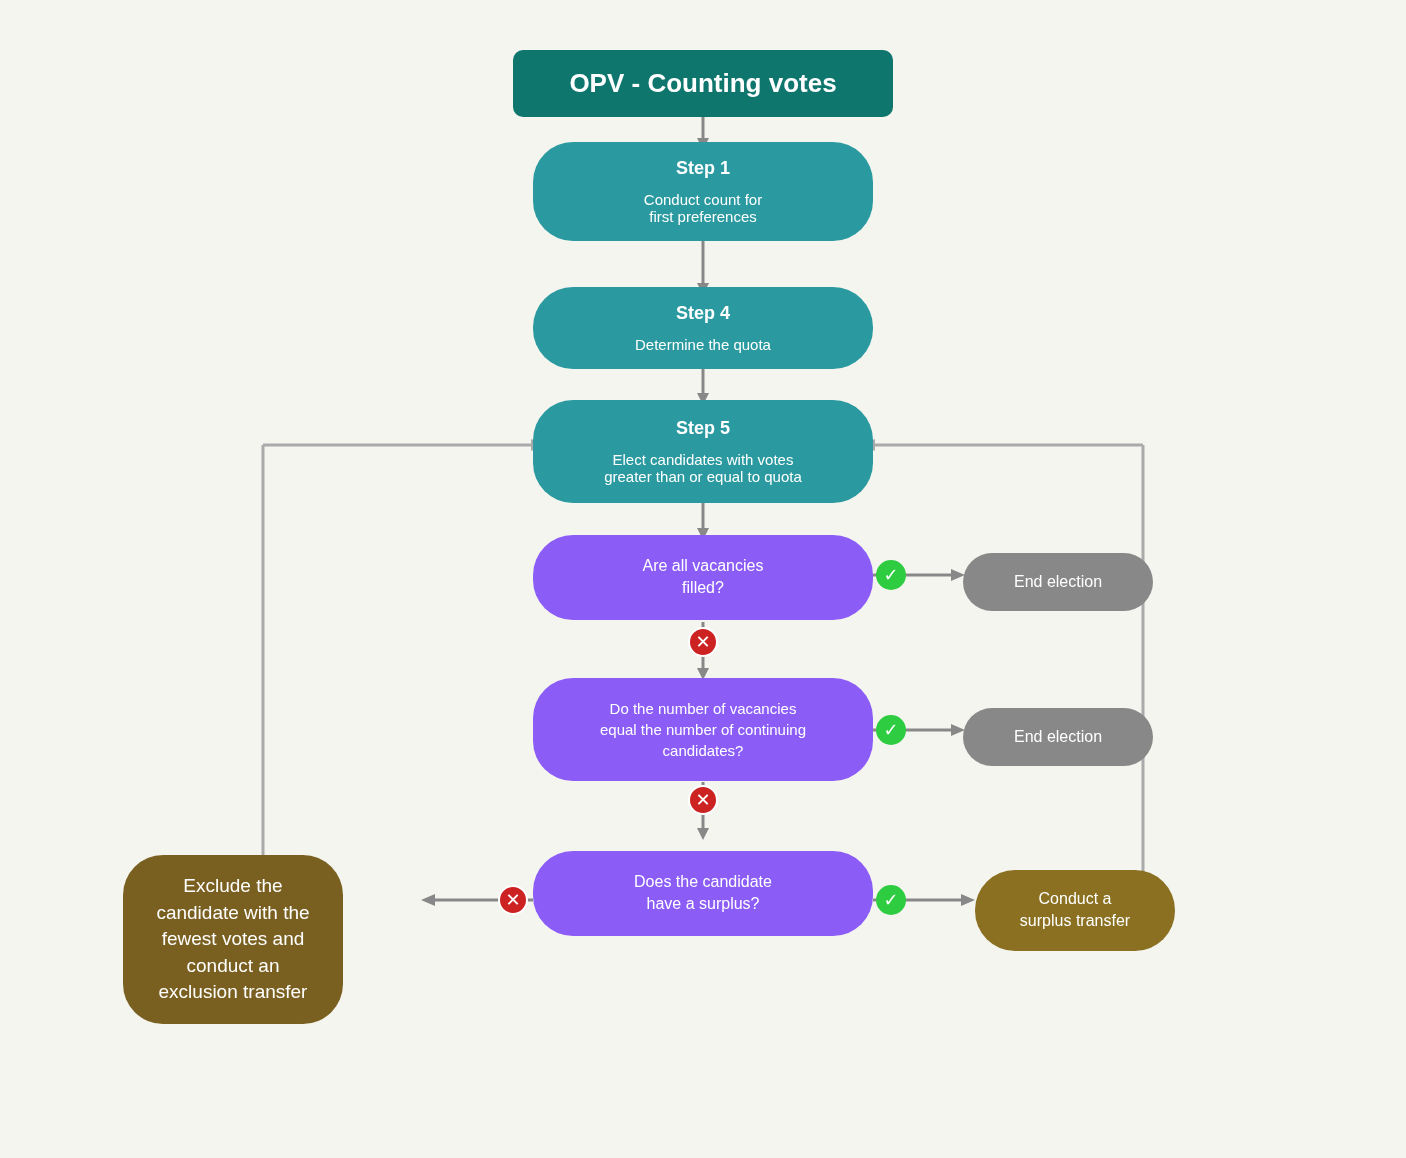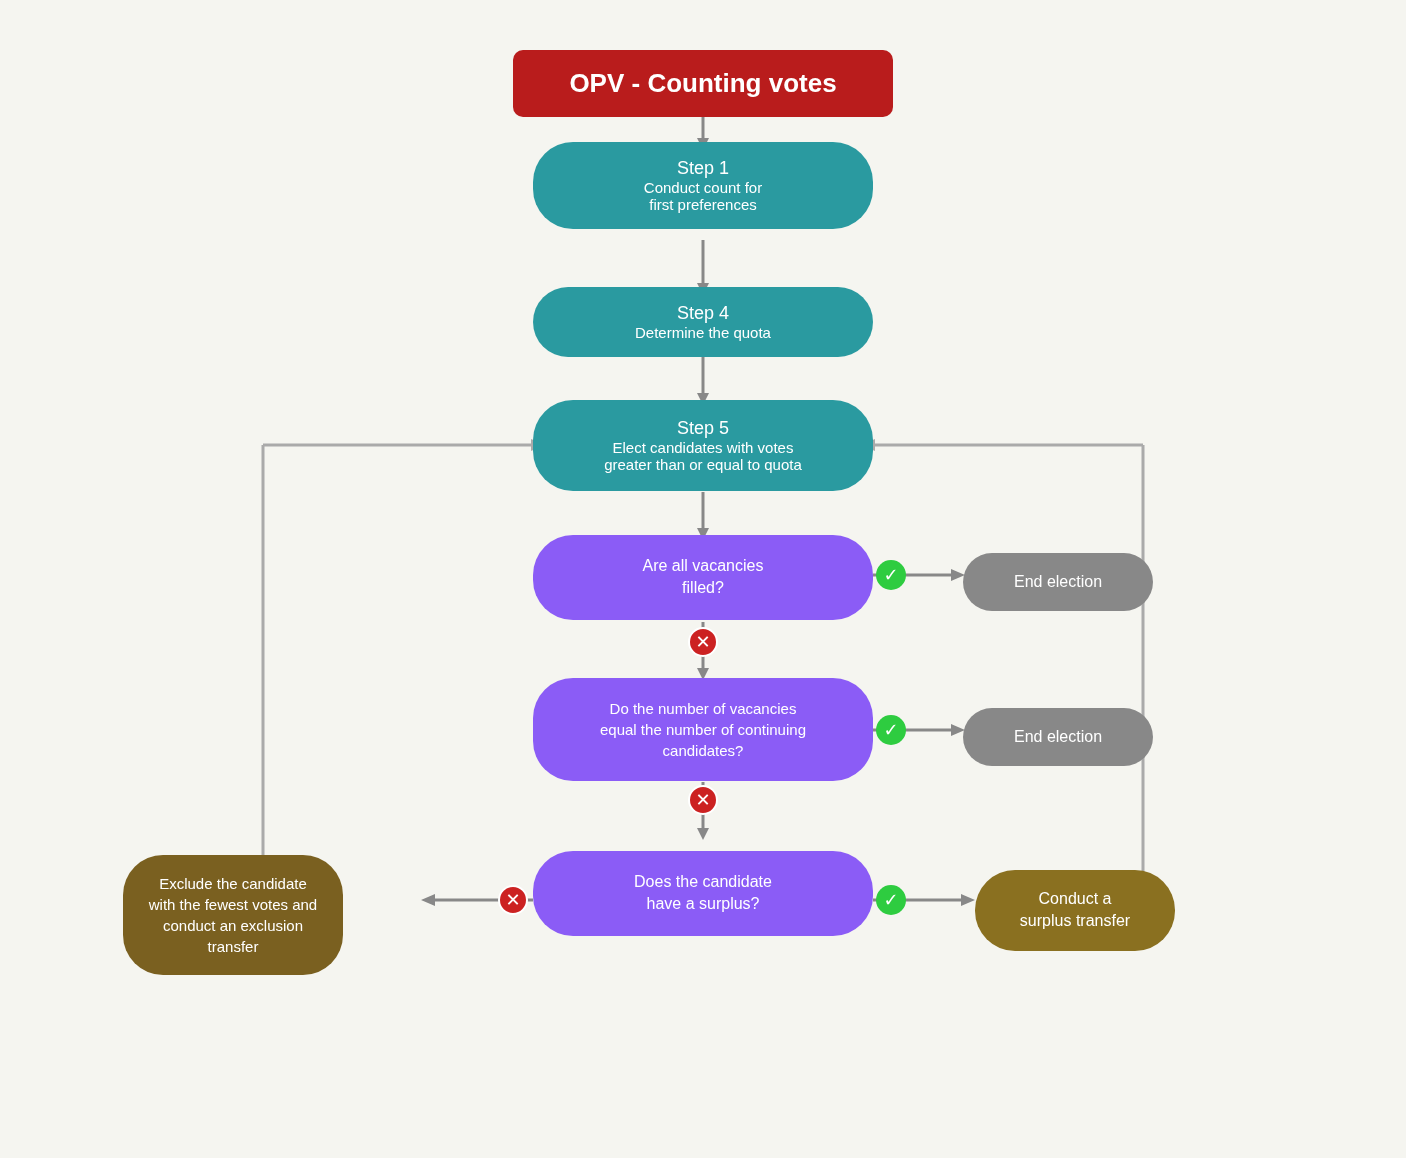--- a/index.html
+++ b/index.html
@@ -14,21 +14,21 @@
     }
     .diagram-container {
       position: relative;
       width: 1200px;
       min-height: 1100px;
       margin: 30px auto;
     }
 
     
     .title-box {
-      background: #b91c1c;
+      background: #0f766e;
       color: white;
       font-size: 26px;
       font-weight: bold;
       padding: 18px 50px;
       border-radius: 10px;
       text-align: center;
       width: 380px;
       margin: 0 auto 0 auto;
       position: absolute;
       left: 50%;
@@ -42,26 +42,26 @@
       color: white;
       border-radius: 40px;
       text-align: center;
       padding: 16px 20px;
       width: 340px;
       position: absolute;
       left: 50%;
       transform: translateX(-50%);
     }
     .step-box .step-num {
-      font-weight: normal;
+      font-weight: bold;
       font-size: 18px;
     }
     .step-box .step-text {
       font-size: 15px;
-      margin-top: 0;
+      margin-top: 12px;
     }
 
     
     .decision-box {
       background: #8b5cf6;
       color: white;
       border-radius: 40px;
       text-align: center;
       padding: 20px 30px;
       width: 340px;
@@ -82,21 +82,21 @@
       position: absolute;
       width: 190px;
       color: #ffffff;
     }
     .side-box.grey {
       background: #888888;
     }
     .side-box.brown-left {
       background: #7a6020;
       width: 220px;
-      font-size: 15px;
+      font-size: 19px;
     }
     .side-box.brown-right {
       background: #8a7020;
       width: 200px;
     }
 
     
     .check-circle {
       width: 30px;
       height: 30px;

